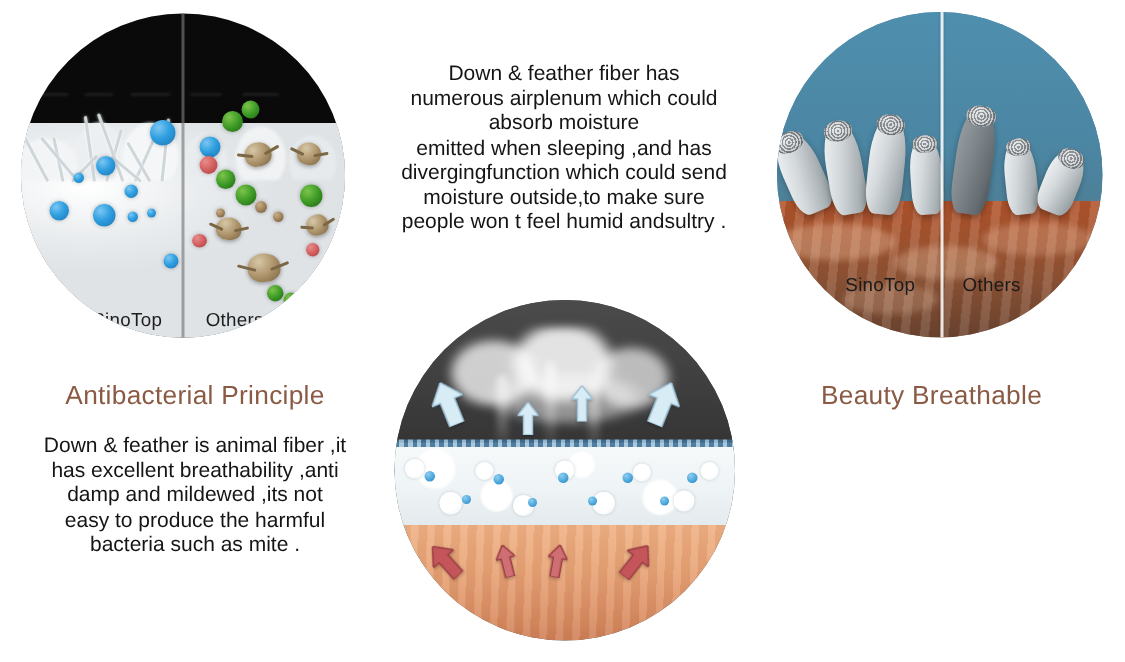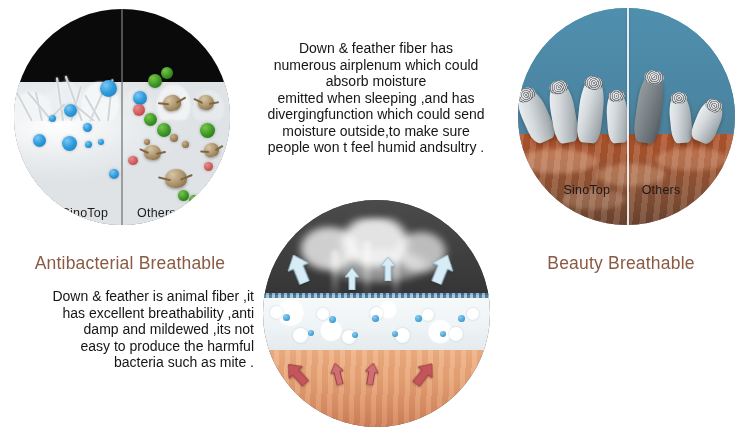--- a/index.html
+++ b/index.html
@@ -201,29 +201,29 @@
     font-size:17.5px;
     font-weight:400;
     letter-spacing:.2px;
     margin:0;
     line-height:1.2;
   }
   .body{
     color:#151515;
     font-size:14px;
     line-height:16.5px;
-    margin:0;
+    margin:14px;
     white-space:pre-line;
   }
 
   #block-breathable{left:240px;top:26px;width:272px;}
   #block-breathable .body{margin-top:14px;}
 
   #block-antibacterial{left:6px;top:253px;width:248px;}
-  #block-antibacterial .body{margin-top:14px;text-align:right;}
+  #block-antibacterial .body{margin-top:14px;}
 
   #block-beauty{left:496px;top:253px;width:250px;}
   #block-beauty .body{margin-top:14px;}
 </style>
 </head>
 <body>
 
 <div class="stage">
 
   <div class="circle" id="circle-antibacterial">
@@ -394,21 +394,21 @@
     <p class="body">Down &amp; feather fiber has
 numerous airplenum which could
 absorb moisture
 emitted when sleeping ,and has
 divergingfunction which could send
 moisture outside,to make sure
 people won t feel humid andsultry .</p>
   </div>
 
   <div class="block" id="block-antibacterial">
-    <h2 class="heading">Antibacterial Breathable</h2>
+    <h2 class="heading">Antibacterial Principle</h2>
     <p class="body">Down &amp; feather is animal fiber ,it
 has excellent breathability ,anti
 damp and mildewed ,its not
 easy to produce the harmful
 bacteria such as mite .</p>
   </div>
 
   <div class="block" id="block-beauty">
     <h2 class="heading">Beauty Breathable</h2>
   </div>

